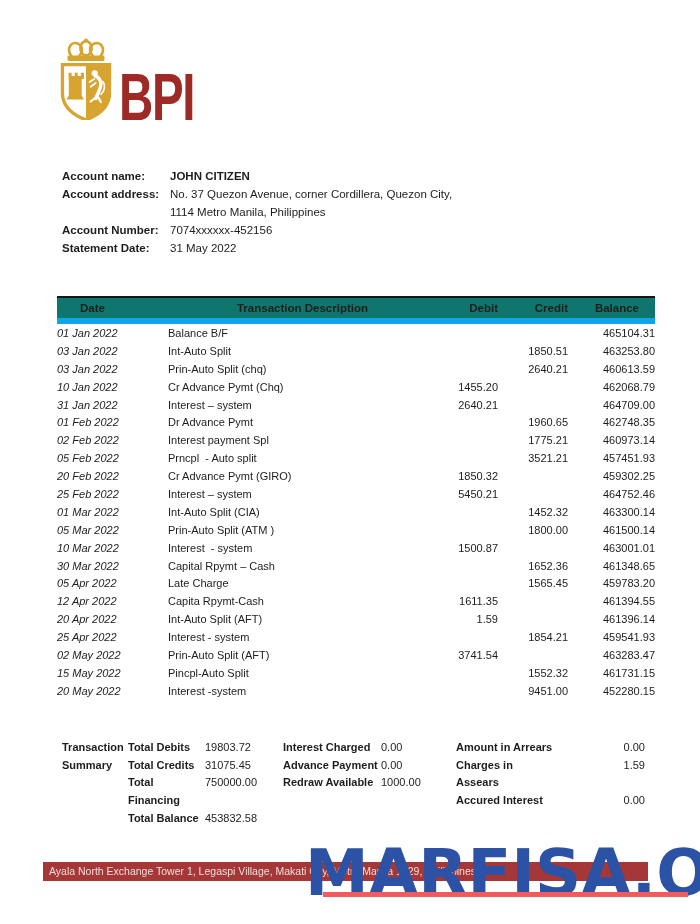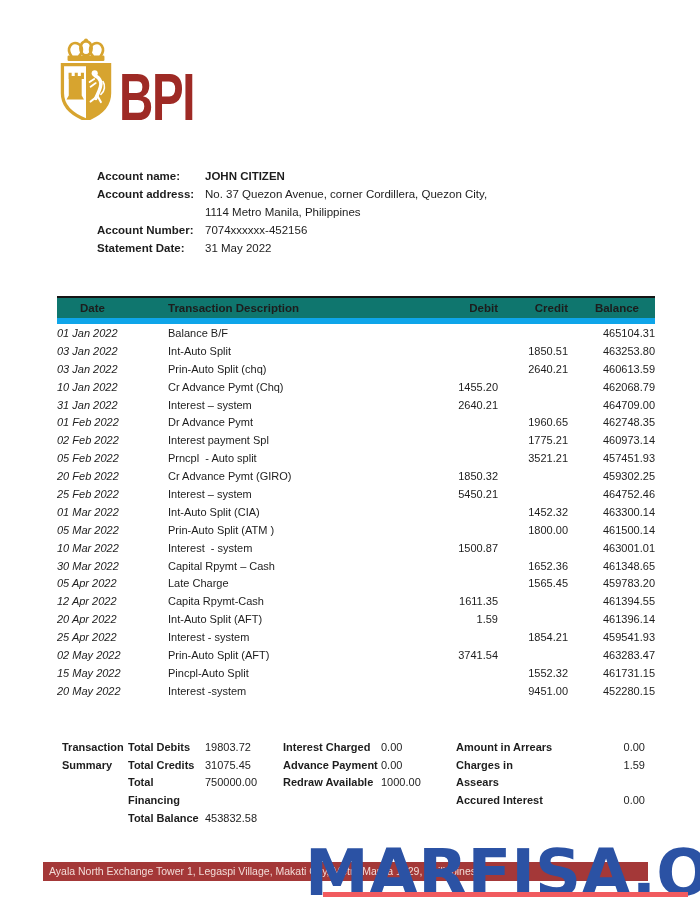--- a/index.html
+++ b/index.html
@@ -10,41 +10,41 @@
   
   .logo{position:absolute;left:60px;top:38px;display:flex;align-items:flex-start;}
   .crest{width:52px;height:82px;display:block;}
   .brand{
     color:#9E2A25;font-weight:bold;font-size:66px;line-height:1;
     margin-left:7px;margin-top:26px;letter-spacing:-2px;
     transform:scaleX(0.72);transform-origin:left top;
   }
   
   .account{position:absolute;left:62px;top:167px;font-size:11.5px;}
-  .acct-row{display:flex;line-height:18px;margin-left:35px;}
+  .acct-row{display:flex;line-height:18px;}
   .acct-label{width:108px;font-weight:bold;flex:0 0 108px;}
   .acct-value{white-space:pre;}
   .acct-value.b{font-weight:bold;}
   
   table.txn{
     position:absolute;left:57px;top:296px;width:598px;
     border-collapse:collapse;table-layout:fixed;font-size:11px;
   }
   table.txn col.w-date{width:111px;}
   table.txn col.w-desc{width:200px;}
   table.txn col.w-debit{width:130px;}
   table.txn col.w-credit{width:70px;}
   table.txn col.w-balance{width:87px;}
   table.txn thead tr{
     background:#0f766e;
     border-top:2.5px solid #151515;border-bottom:6px solid #0ea5e9;
   }
   table.txn th{font-weight:bold;font-size:11.5px;height:20px;padding:0;vertical-align:middle;}
   table.txn th.h-date{text-align:left;padding-left:23px;}
-  table.txn th.h-desc{text-align:left;margin-left:22px;}
+  table.txn th.h-desc{text-align:right;margin-left:22px;}
   table.txn th.h-debit,table.txn th.h-credit,table.txn th.h-balance{text-align:right;}
   table.txn th.h-balance{padding-right:16px;}
   table.txn td{height:17.9px;padding:0;vertical-align:middle;}
   td.c-date{padding-left:5px;font-style:italic;}
   td.c-desc{white-space:pre;margin-left:48px;}
   td.c-debit,td.c-credit,td.c-balance{text-align:right;}
   td.c-balance{padding-right:15px;}
   
   .summary{position:absolute;left:62px;top:739px;display:flex;font-size:11px;line-height:17.7px;}
   .sum-title{width:66px;font-weight:bold;flex:0 0 66px;}

